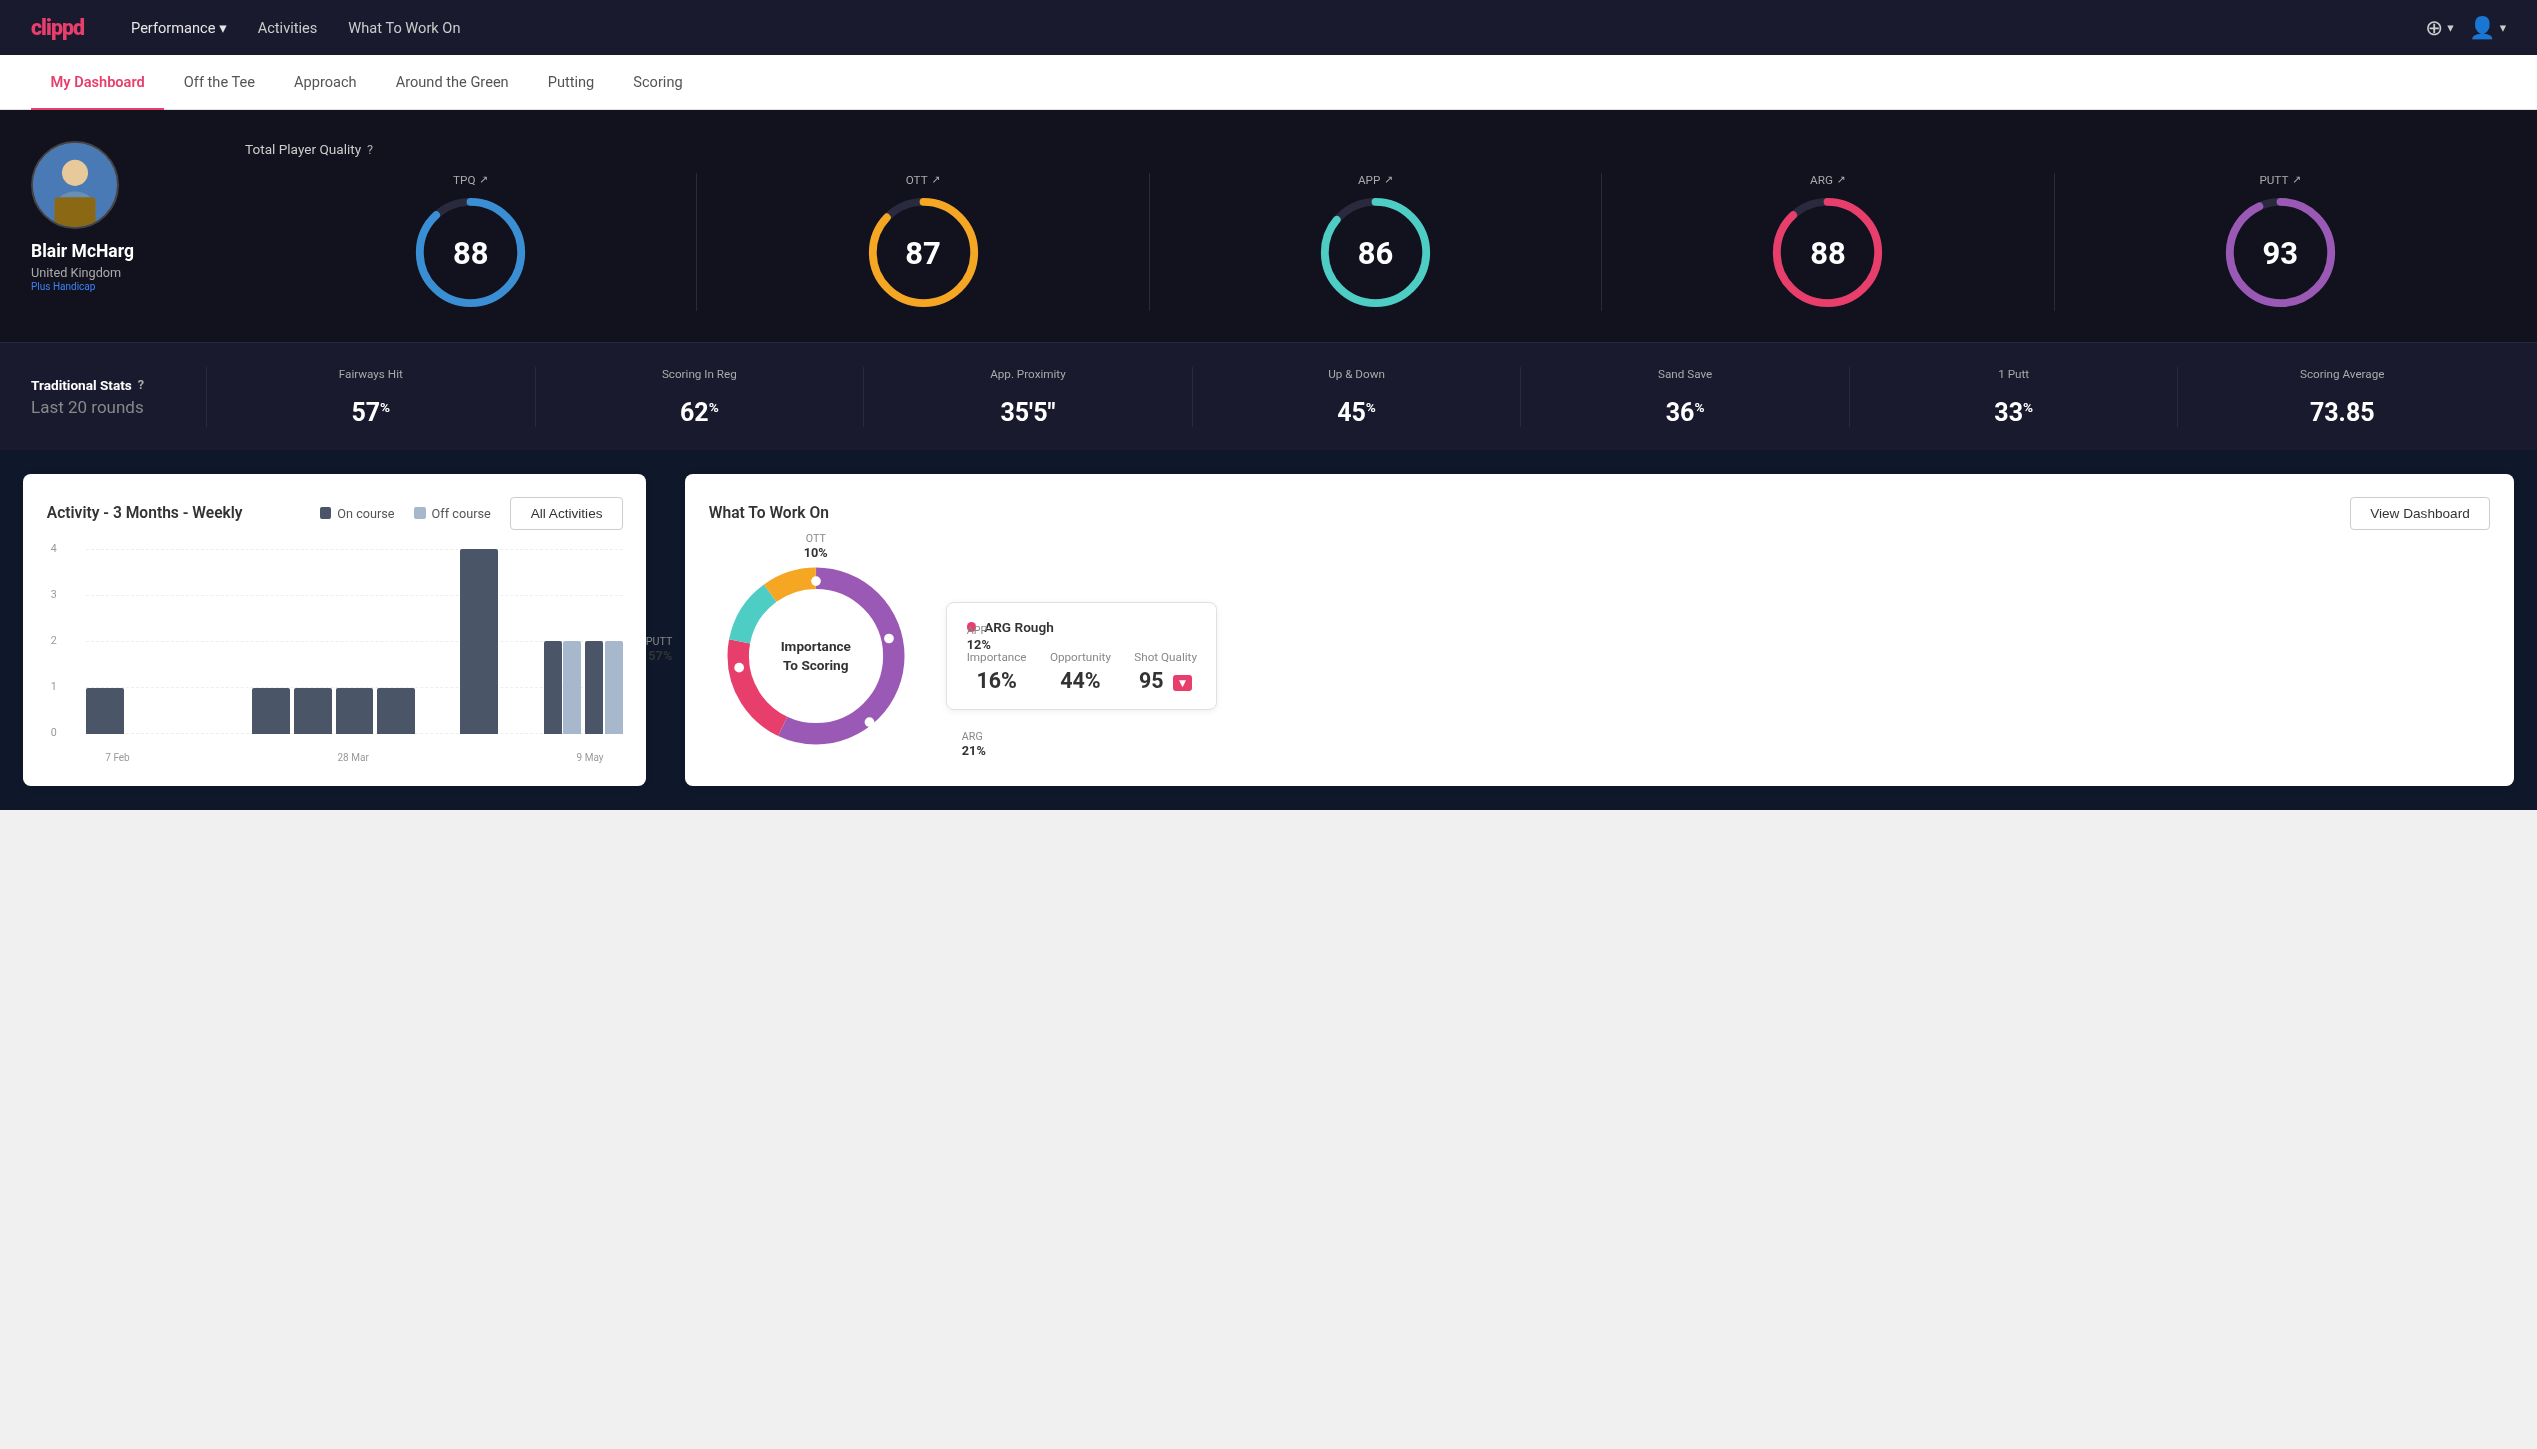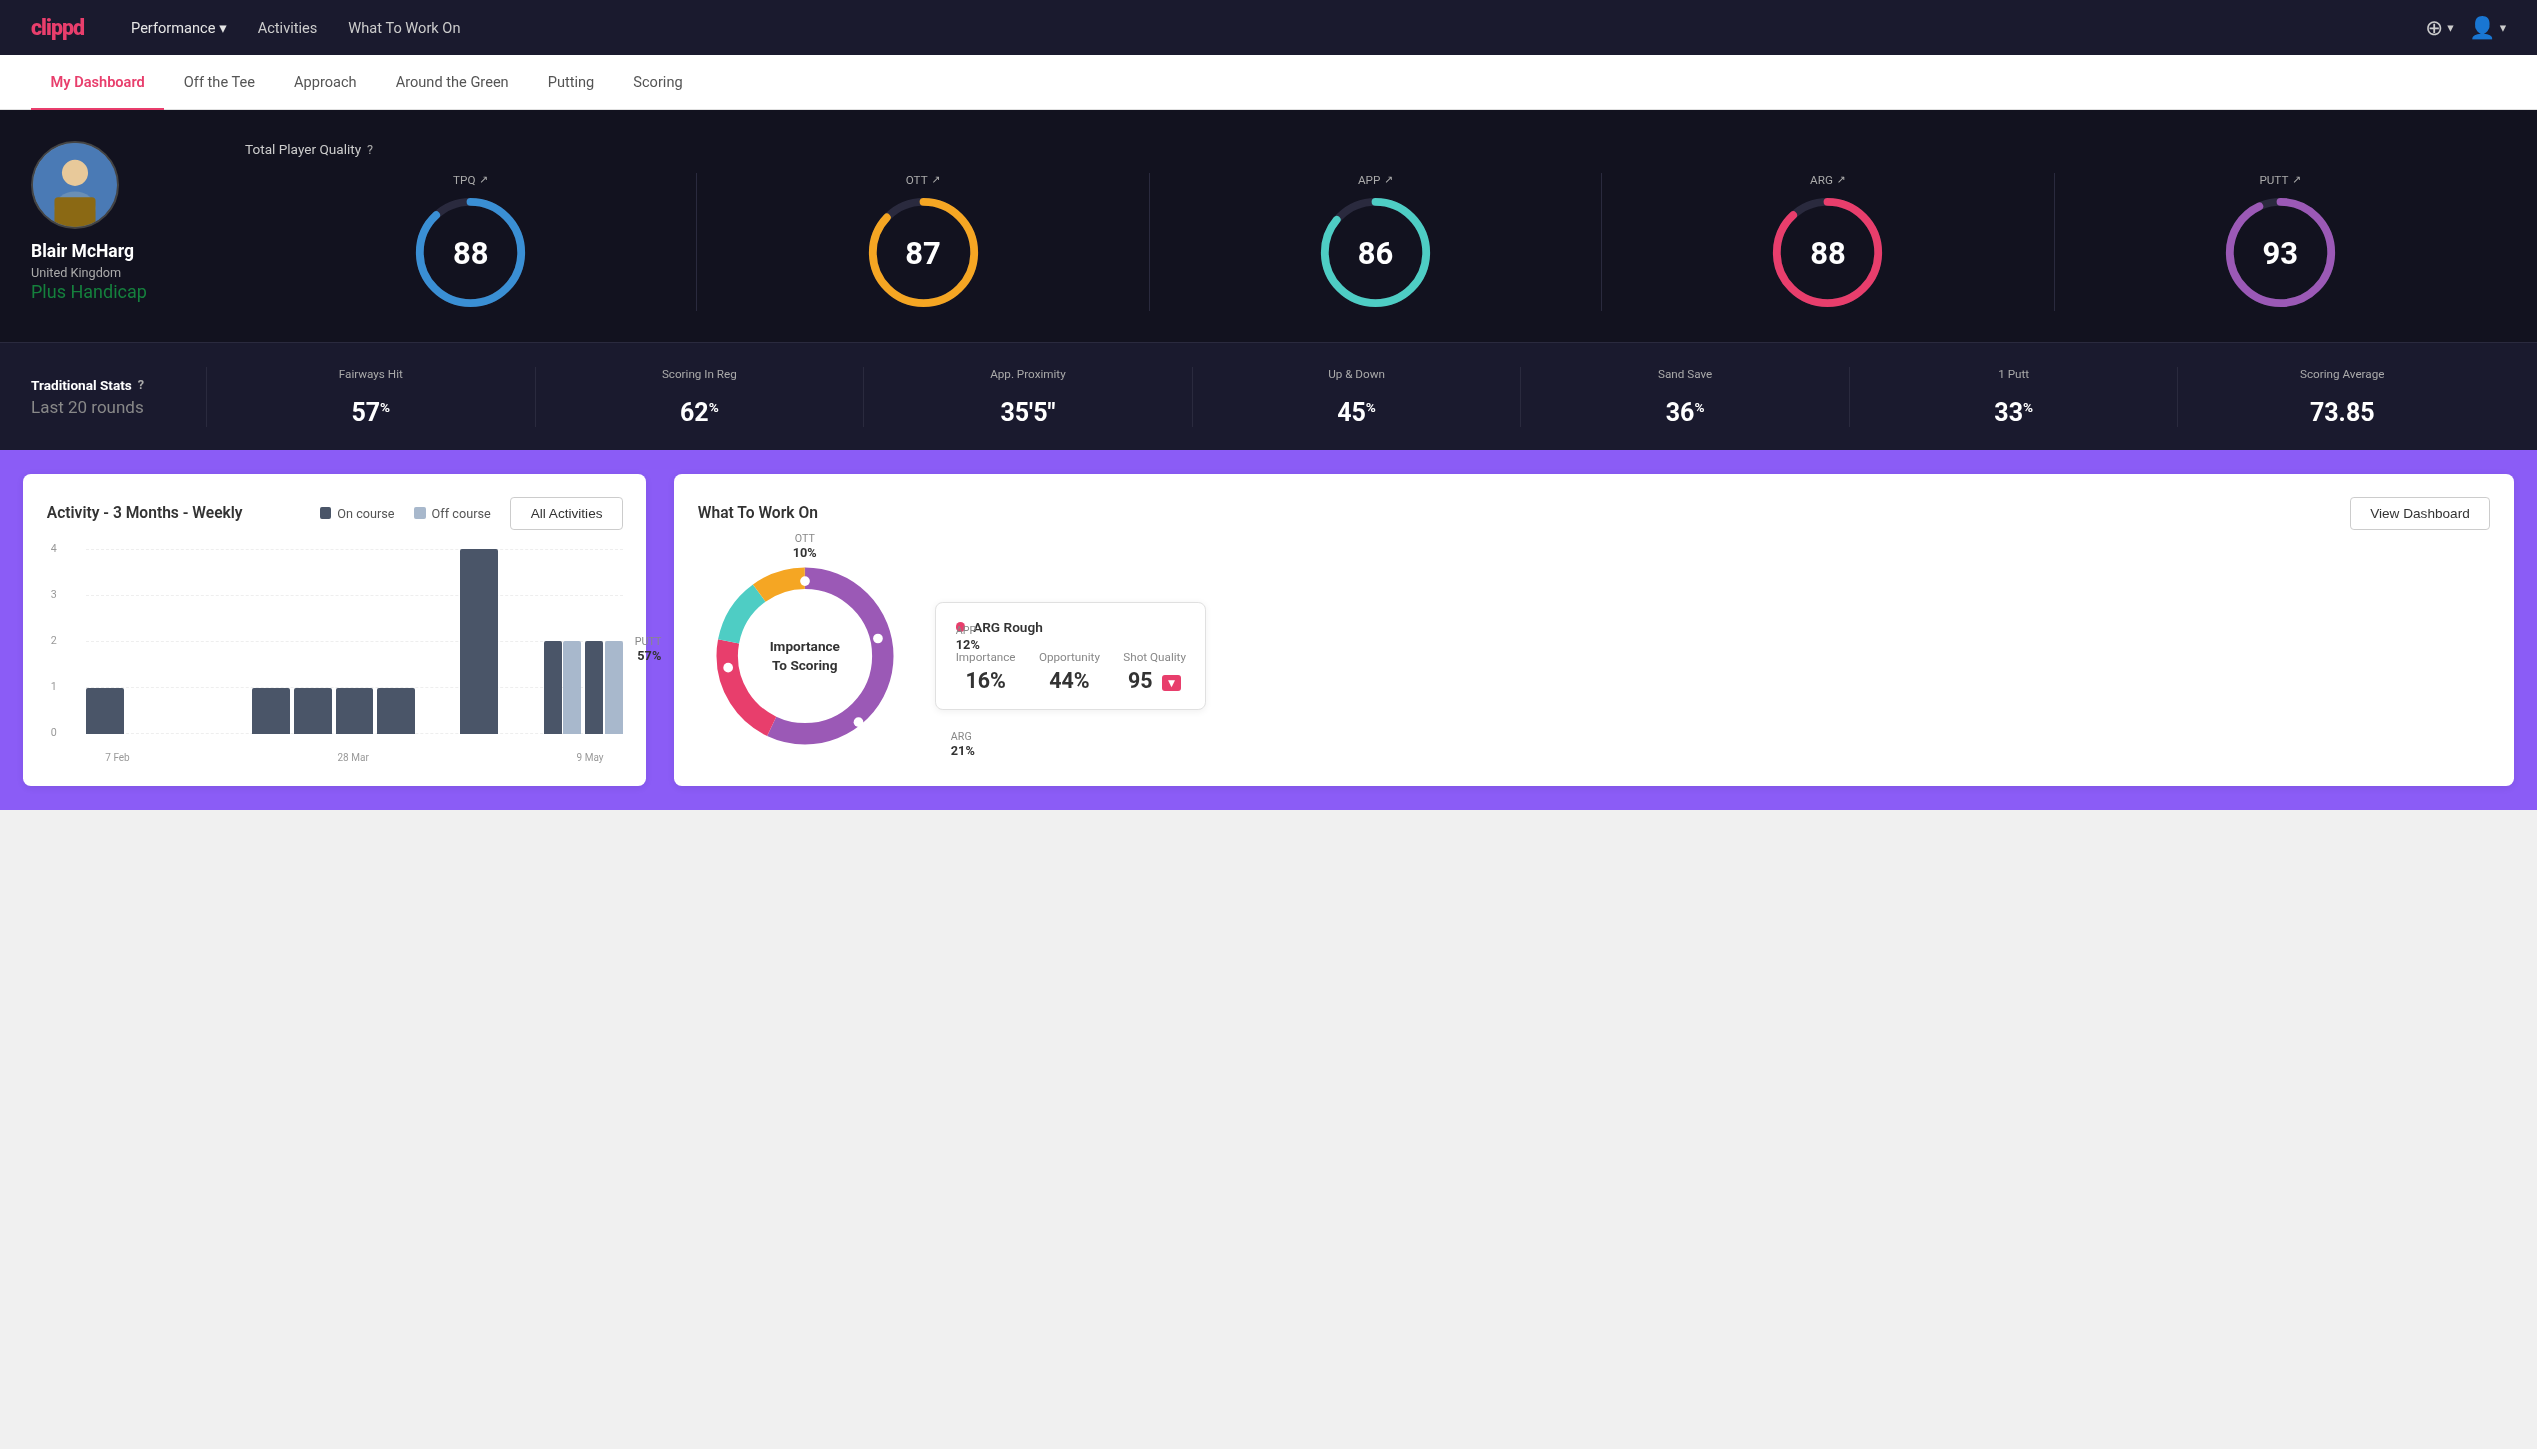--- a/index.html
+++ b/index.html
@@ -75,21 +75,21 @@
       background: linear-gradient(135deg, #6a8fb5, #3a5a8a);
       display: flex;
       align-items: center;
       justify-content: center;
       overflow: hidden;
       margin-bottom: 11.7px;
       border: 2.9px solid #444;
     }
     .player-name { color: #fff; font-size: 17.5px; font-weight: 700; margin-bottom: 3.9px; }
     .player-country { color: #aaa; font-size: 12.7px; }
-    .player-handicap { color: #15803d; font-size: 18px; margin-top: 1.9px; }
+    .player-handicap { color: #3b82f6; font-size: 10px; margin-top: 1.9px; }
 
     .scores-section { flex: 1; }
     .tpq-label { color: #ccc; font-size: 13.6px; margin-bottom: 15.6px; display: flex; align-items: center; gap: 5.8px; }
     .tpq-circles { display: flex; gap: 0; }
     .score-circle-wrap {
       flex: 1;
       display: flex;
       flex-direction: column;
       align-items: center;
       padding: 0 15.6px;
@@ -131,23 +131,23 @@
     .trad-title { color: #fff; font-size: 13.6px; font-weight: 700; display: flex; align-items: center; gap: 5.8px; }
     .trad-sub { color: #888; font-size: 17px; margin-top: 3.9px; }
     .stat-item { flex: 1; text-align: center; border-left: 1px solid #2a2a3e; padding: 0 15.6px; }
     .stat-name { color: #aaa; font-size: 11.7px; margin-bottom: 17px; }
     .stat-value { color: #fff; font-size: 25px; font-weight: 700; }
     .stat-value sup { font-size: 13.6px; }
 
     
     .bottom-section {
       display: flex;
-      gap: 28px;
+      gap: 39px;
       padding: 23.4px;
-      background: #8b5cf6;
+      background: #0f172a;
     }
     .card {
       background: #fff;
       border-radius: 7.8px;
       padding: 23.4px;
       box-shadow: 0 1.9px 7.8px rgba(0,0,0,0.08);
     }
     .card-left { flex: 0 0 623px; }
     .card-right { flex: 1; }
 

